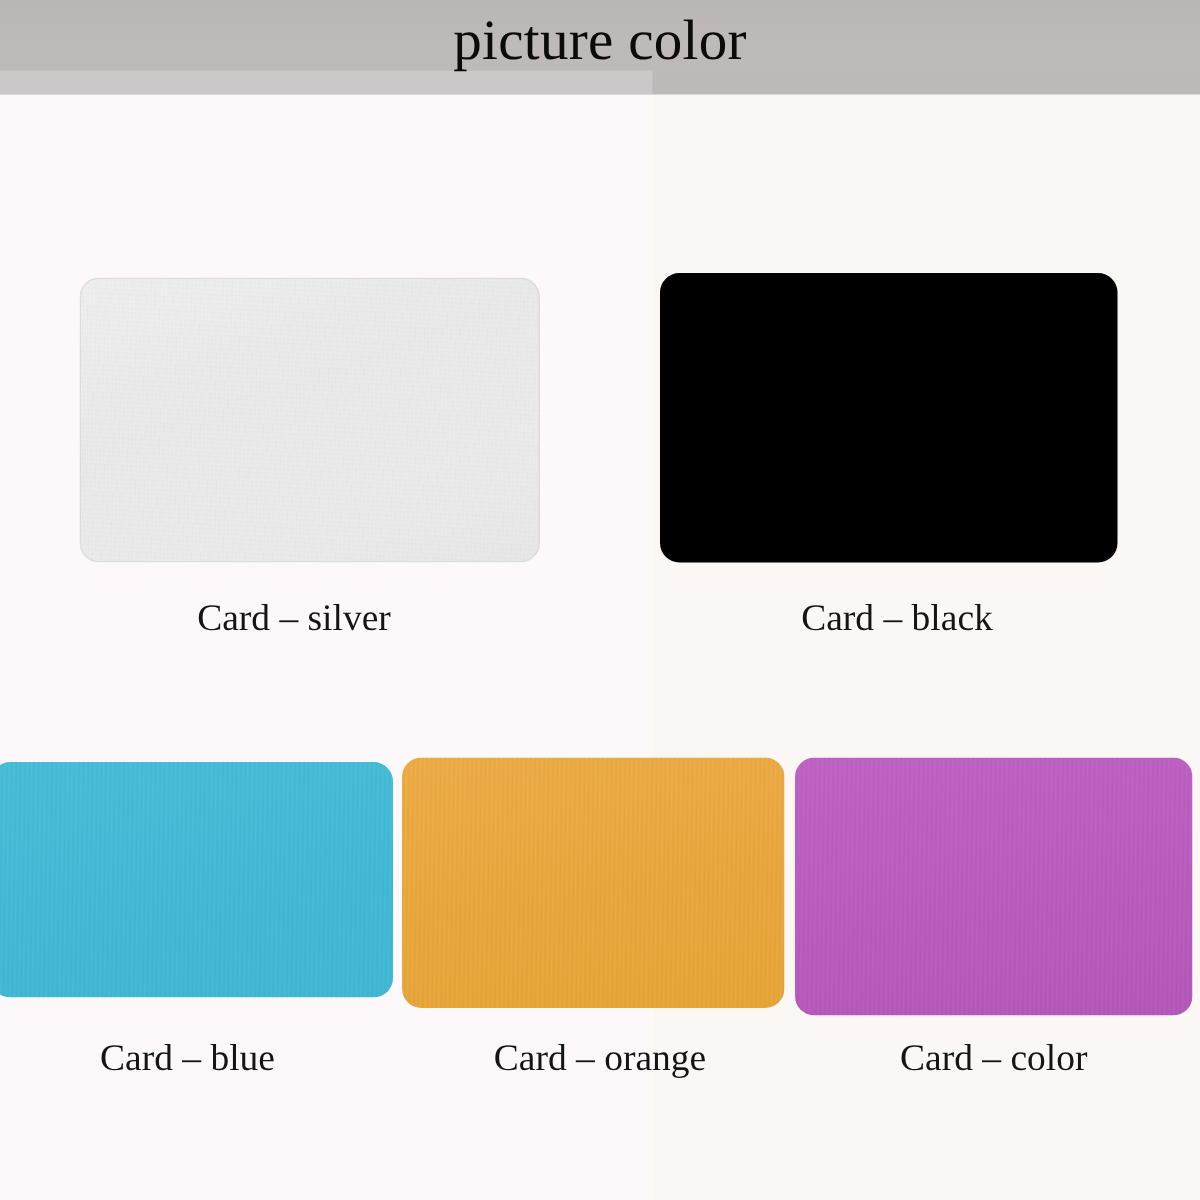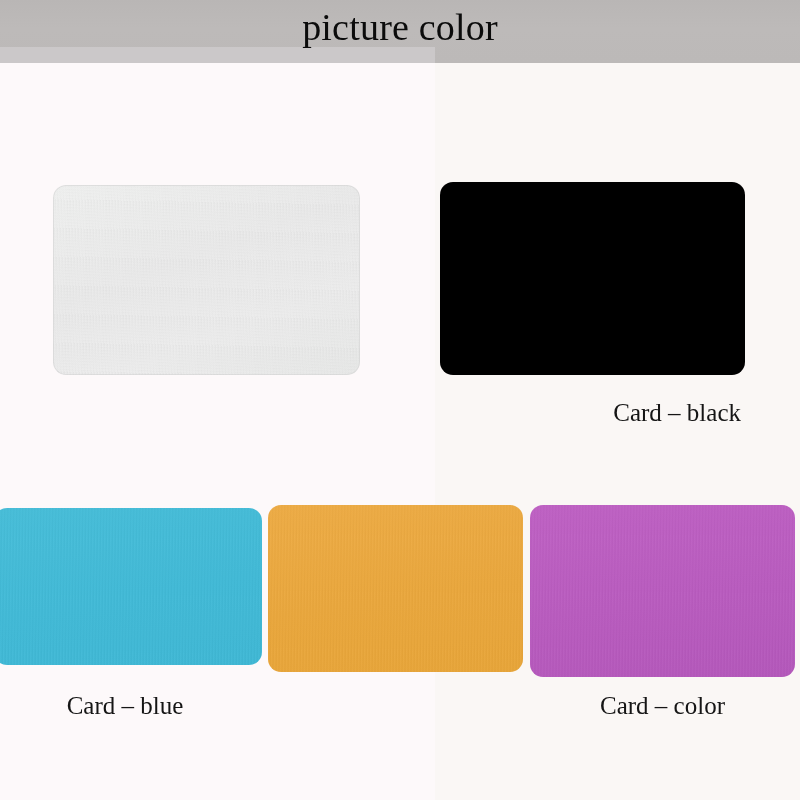--- a/index.html
+++ b/index.html
@@ -148,44 +148,46 @@
   .caption {
     position: absolute;
     text-align: center;
     font-size: 25px;
     line-height: 30px;
     color: #151515;
     font-family: "Liberation Serif", "DejaVu Serif", serif;
     white-space: nowrap;
   }
   .cap-silver { left: 53px;  top: 398px; width: 286px; }
-  .cap-black  { left: 455px; top: 398px; width: 286px; text-align: right; }
+  .cap-black  { left: 455px; top: 398px; width: 286px; }
   .cap-blue   { left: -6px;  top: 691px; width: 262px; }
   .cap-orange { left: 268px; top: 691px; width: 264px; }
   .cap-purple { left: 530px; top: 691px; width: 265px; }
 </style>
 </head>
 <body>
 
 <div id="page">
 
   <div class="bg-left"></div>
   <div class="bg-right"></div>
 
   <div class="header">
     <div class="header-band"></div>
     <div class="header-title">picture color</div>
   </div>
 
   <div class="card card-silver"></div>
+  <div class="caption cap-silver">Card – silver</div>
 
   <div class="card card-black"></div>
   <div class="caption cap-black">Card – black</div>
 
   <div class="card card-blue"></div>
   <div class="caption cap-blue">Card – blue</div>
 
   <div class="card card-orange"></div>
+  <div class="caption cap-orange">Card – orange</div>
 
   <div class="card card-purple"></div>
   <div class="caption cap-purple">Card – color</div>
 
 </div>
 
 </body></html>

